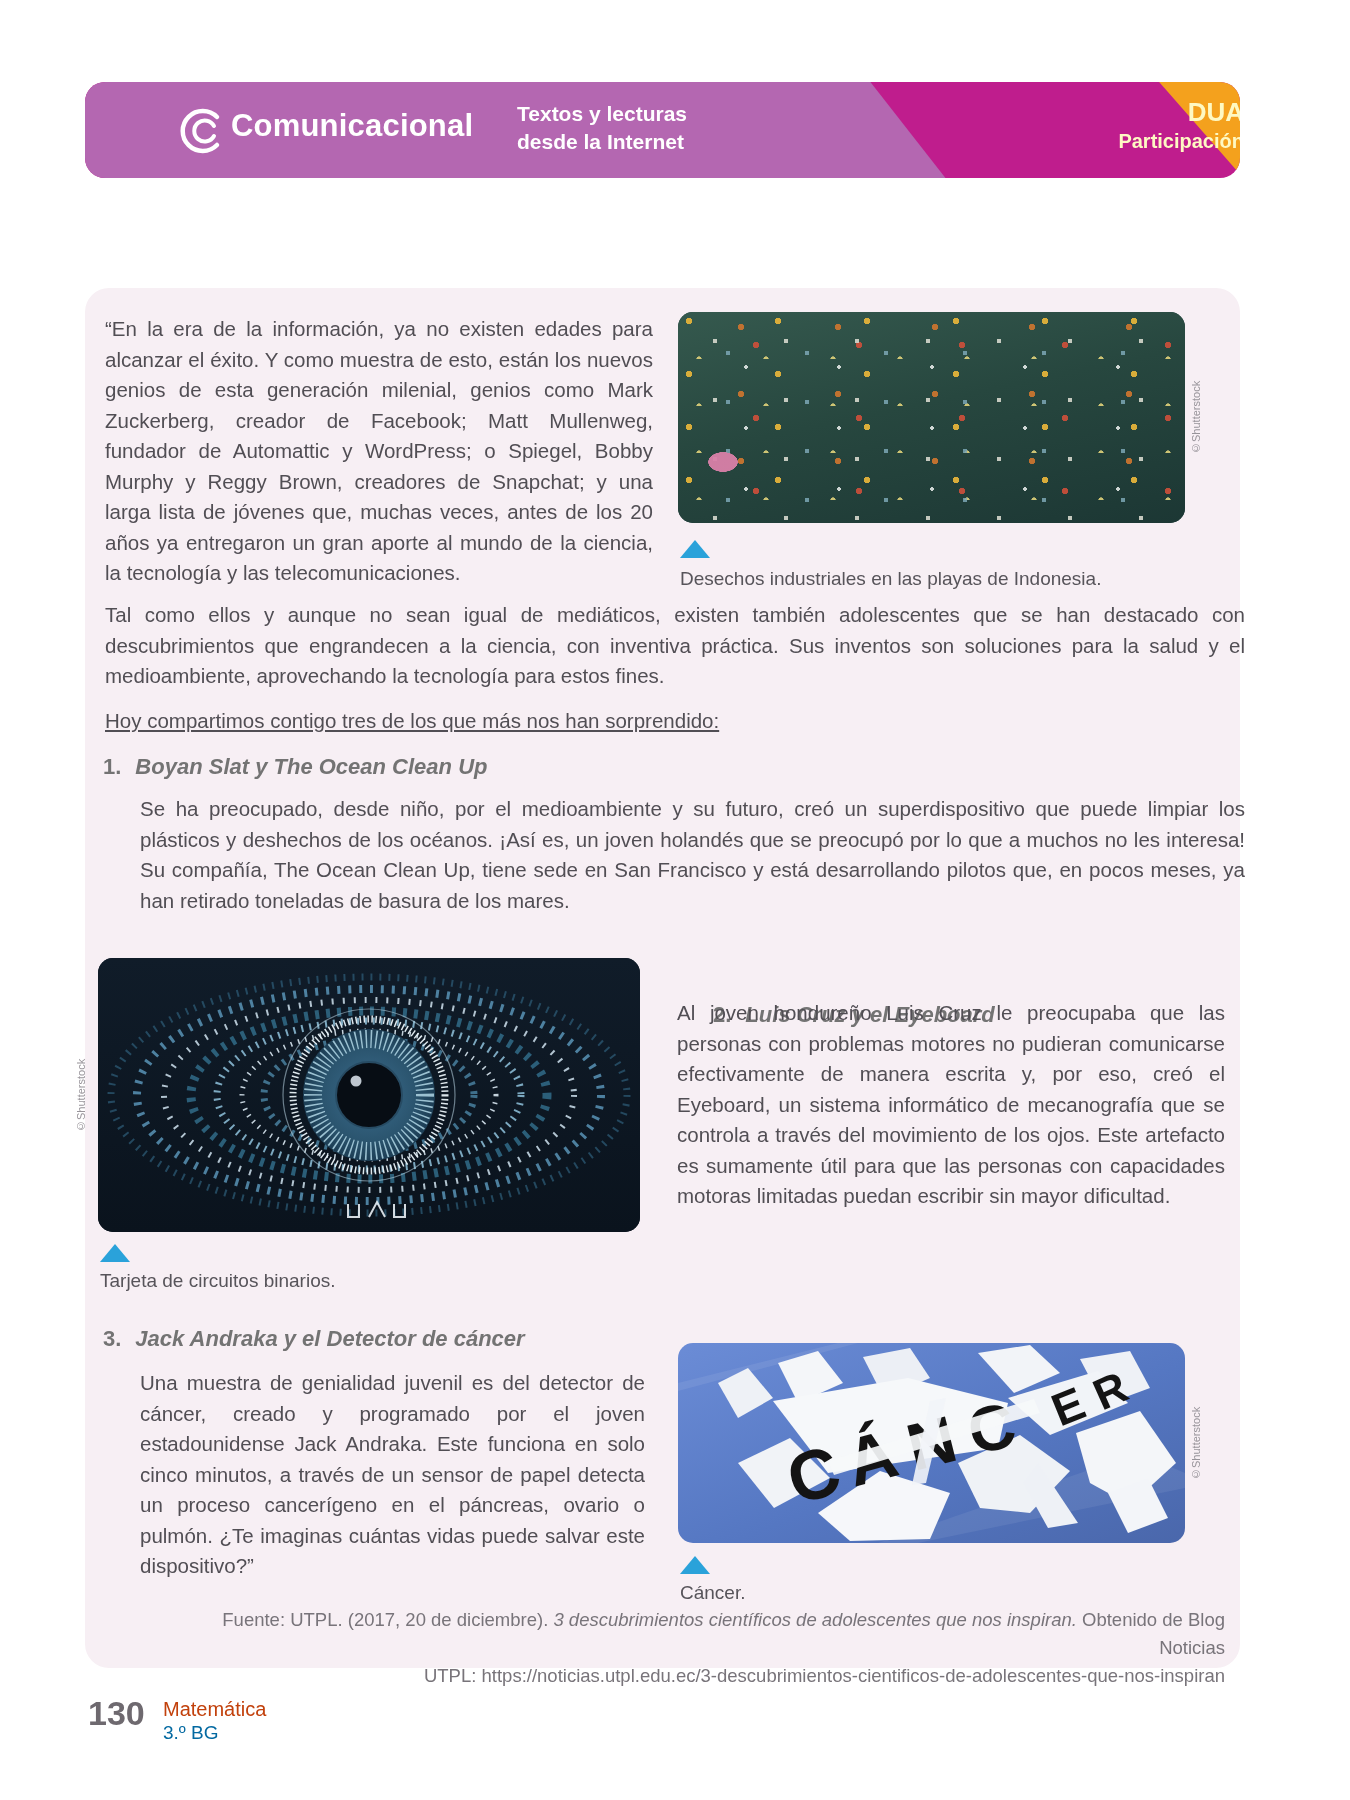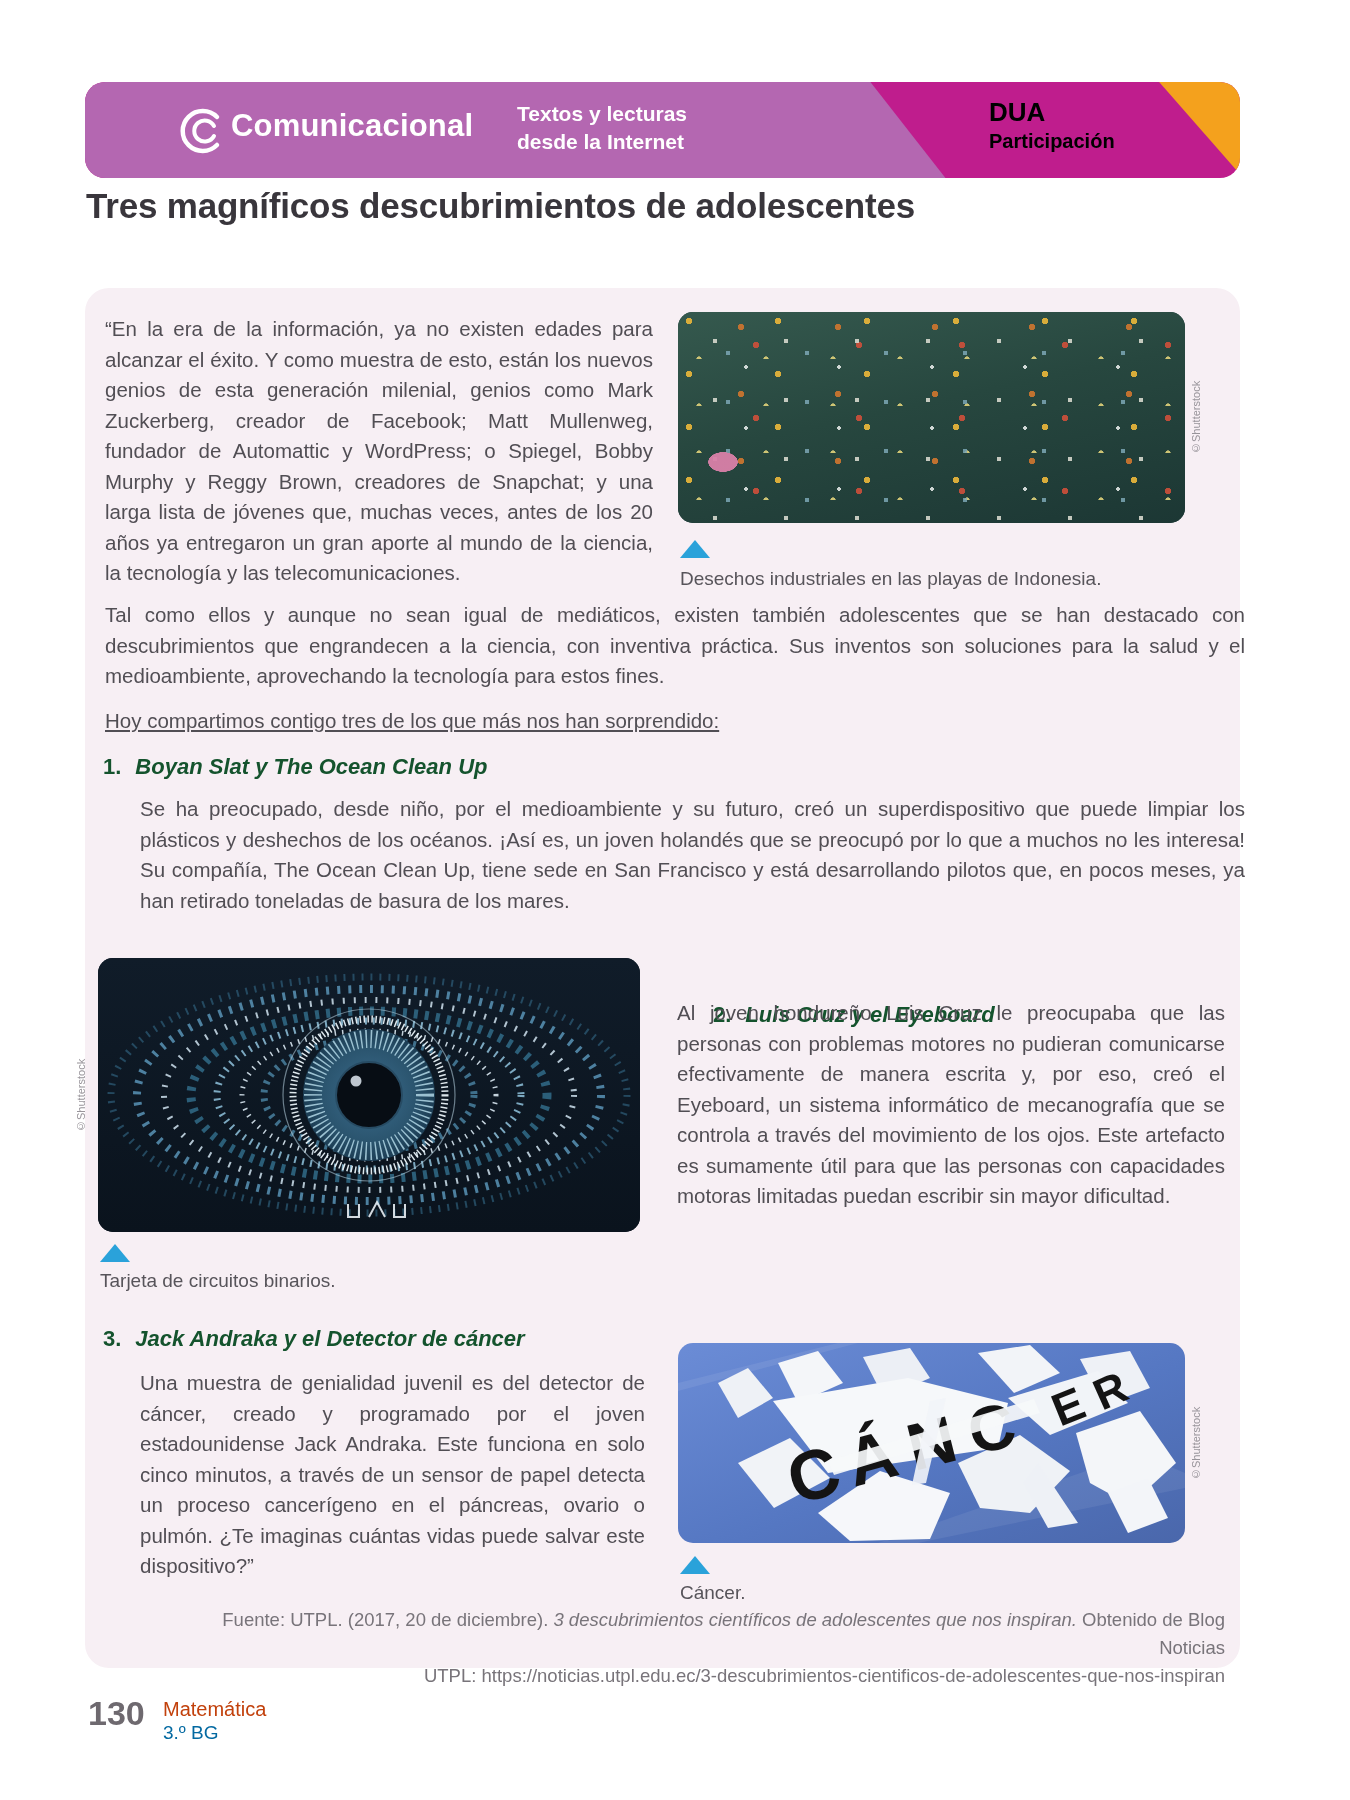--- a/index.html
+++ b/index.html
@@ -9,38 +9,38 @@
   
   .header{position:absolute;left:85px;top:82px;width:1155px;height:96px;border-radius:20px;
           overflow:hidden;background:#bf1d8d;}
   .header .purple{position:absolute;inset:0;background:#b467b1;
           clip-path:polygon(0 0,68% 0,74.5% 100%,0 100%);}
   .header .orange{position:absolute;inset:0;background:#f4a11d;
           clip-path:polygon(93% 0,100% 0,100% 96%);}
   .brand-logo{position:absolute;left:92px;top:22px;}
   .brand-name{position:absolute;left:146px;top:26px;font-size:31px;font-weight:bold;color:#ffffff;letter-spacing:.2px;}
   .header-sub{position:absolute;left:432px;top:18px;font-size:21px;font-weight:bold;color:#ffffff;line-height:28px;}
-  .dua{position:absolute;left:904px;top:13px;width:200px;text-align:left;color:#000000;}
+  .dua{position:absolute;left:959px;top:13px;width:200px;text-align:right;color:#fef9c3;}
   .dua-title{font-size:26px;font-weight:bold;line-height:34px;}
   .dua-sub{font-size:20px;font-weight:bold;line-height:24px;}
 
   
   .page-title{position:absolute;left:86px;top:186px;width:1100px;font-size:35px;font-weight:bold;
               color:#39363c;letter-spacing:-.2px;}
 
   
   .panel{position:absolute;left:85px;top:288px;width:1155px;height:1380px;background:#f7eff4;border-radius:24px;}
 
   .body-text{font-size:20.5px;line-height:30.5px;text-align:justify;color:#514e54;}
 
   .quote-par{position:absolute;left:20px;top:26px;width:548px;}
   .par-media{position:absolute;left:20px;top:312px;width:1140px;}
   .par-share{position:absolute;left:20px;top:418px;width:1140px;text-align:left;text-decoration:underline;}
 
-  .item-head{position:absolute;font-size:22px;color:#14532d;}
+  .item-head{position:absolute;font-size:22px;color:#737373;}
   .item-num{font-weight:bold;font-style:normal;}
   .item-title{font-weight:bold;font-style:italic;margin-left:14px;}
   .head1{left:18px;top:466px;}
   .par1{position:absolute;left:55px;top:506px;width:1105px;}
 
   .head2{left:628px;top:668px;margin-top:46px;}
   .par2{position:absolute;left:592px;top:710px;width:548px;}
 
   .head3{left:18px;top:1038px;}
   .par3{position:absolute;left:55px;top:1080px;width:505px;}
@@ -110,21 +110,20 @@
     <div class="header-sub">
       <div>Textos y lecturas</div>
       <div>desde la Internet</div>
     </div>
     <div class="dua">
       <div class="dua-title">DUA</div>
       <div class="dua-sub">Participación</div>
     </div>
   </div>
 
-  <div class="page-title">Tres magníficos descubrimientos de adolescentes</div>
 
   <div class="panel">
 
     <div class="body-text quote-par">“En la era de la información, ya no existen edades para alcanzar el éxito. Y como muestra de esto, están los nuevos genios de esta generación milenial, genios como Mark Zuckerberg, creador de Facebook; Matt Mullenweg, fundador de Automattic y WordPress; o Spiegel, Bobby Murphy y Reggy Brown, creadores de Snapchat; y una larga lista de jóvenes que, muchas veces, antes de los 20 años ya entregaron un gran aporte al mundo de la ciencia, la tecnología y las telecomunicaciones.</div>
 
     <div class="fig ocean-fig">
       <div class="ocean"></div>
     </div>
     <div class="credit credit-ocean">©Shutterstock</div>
     <div class="tri tri-ocean"></div>

